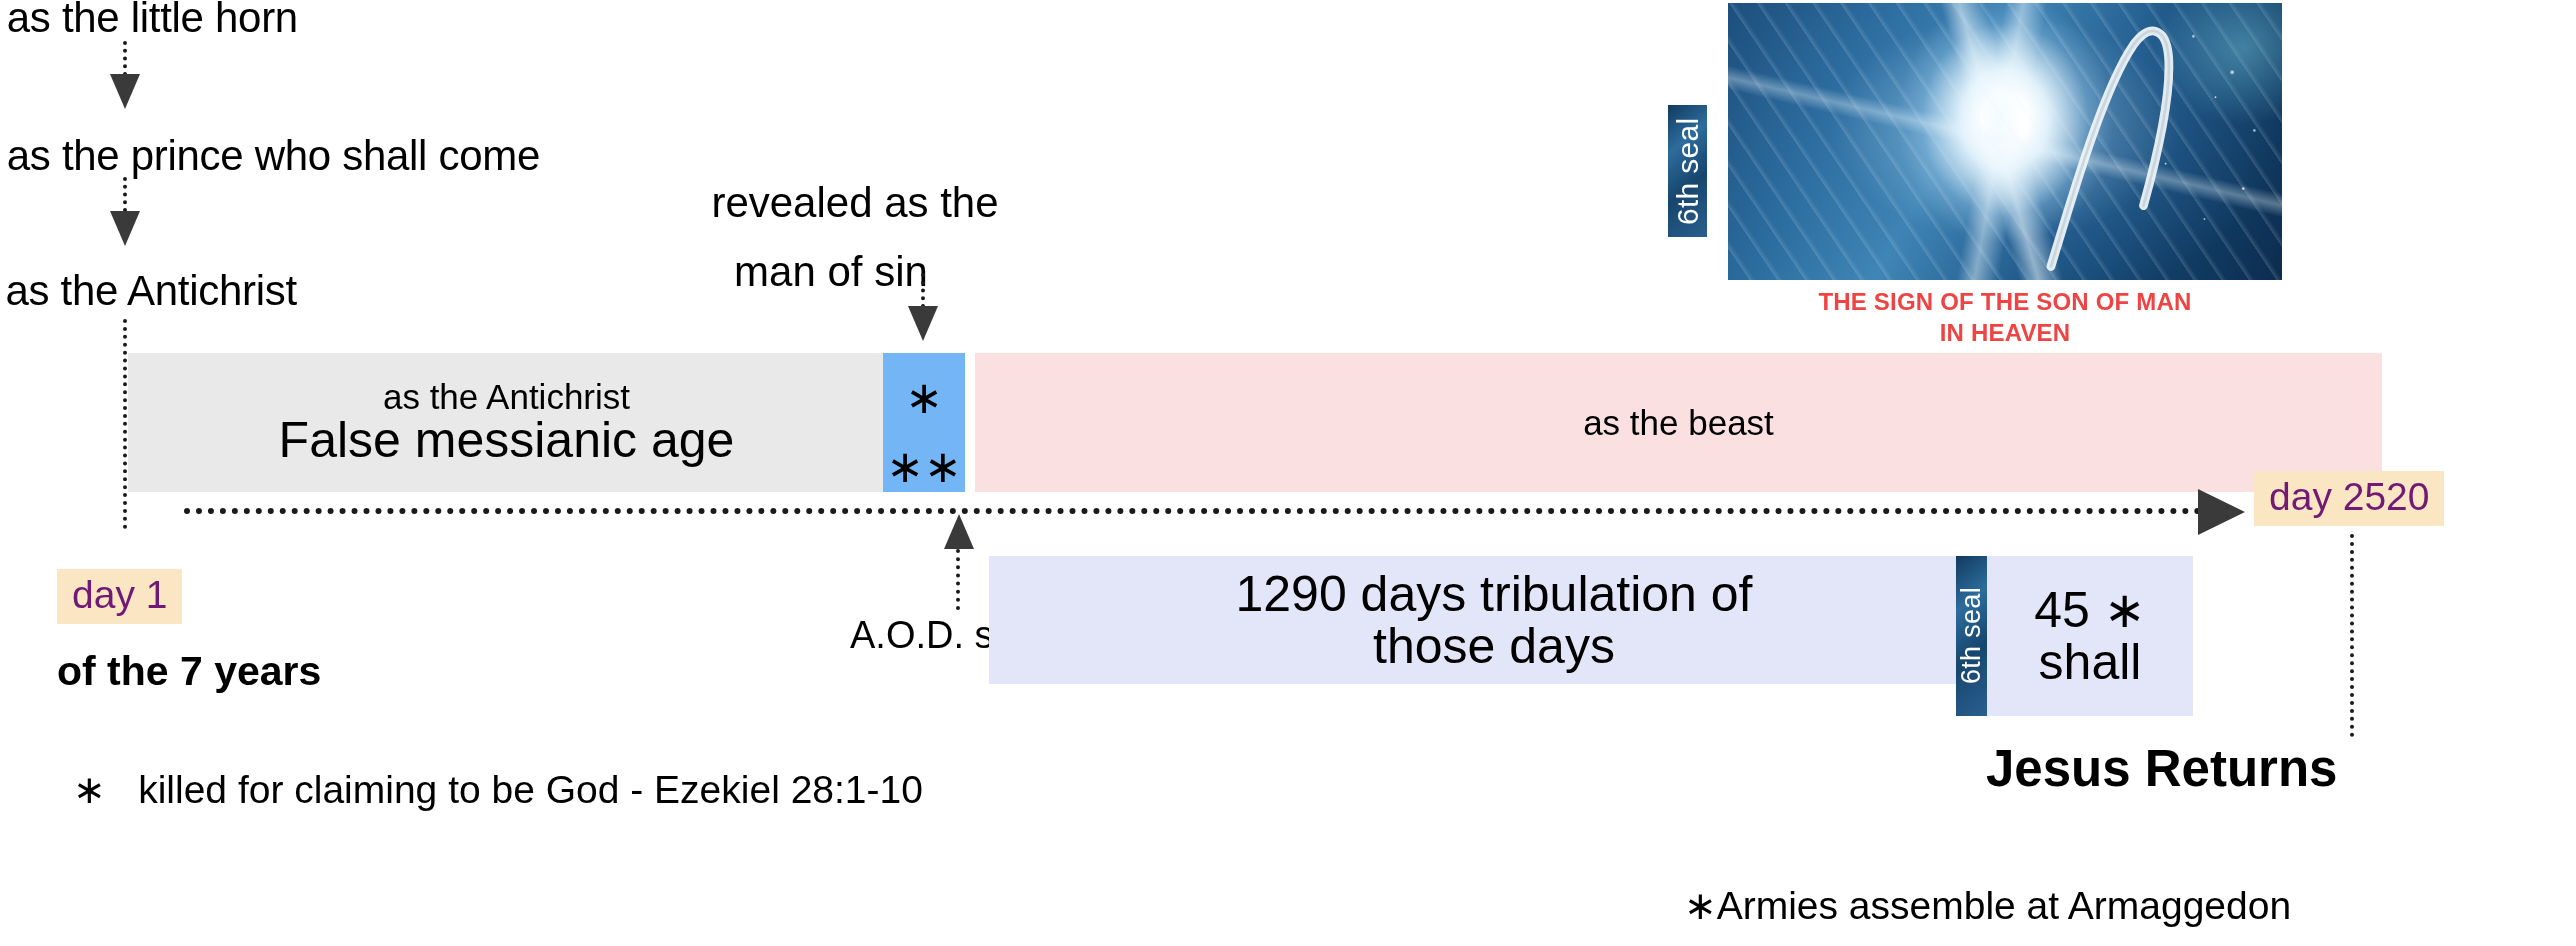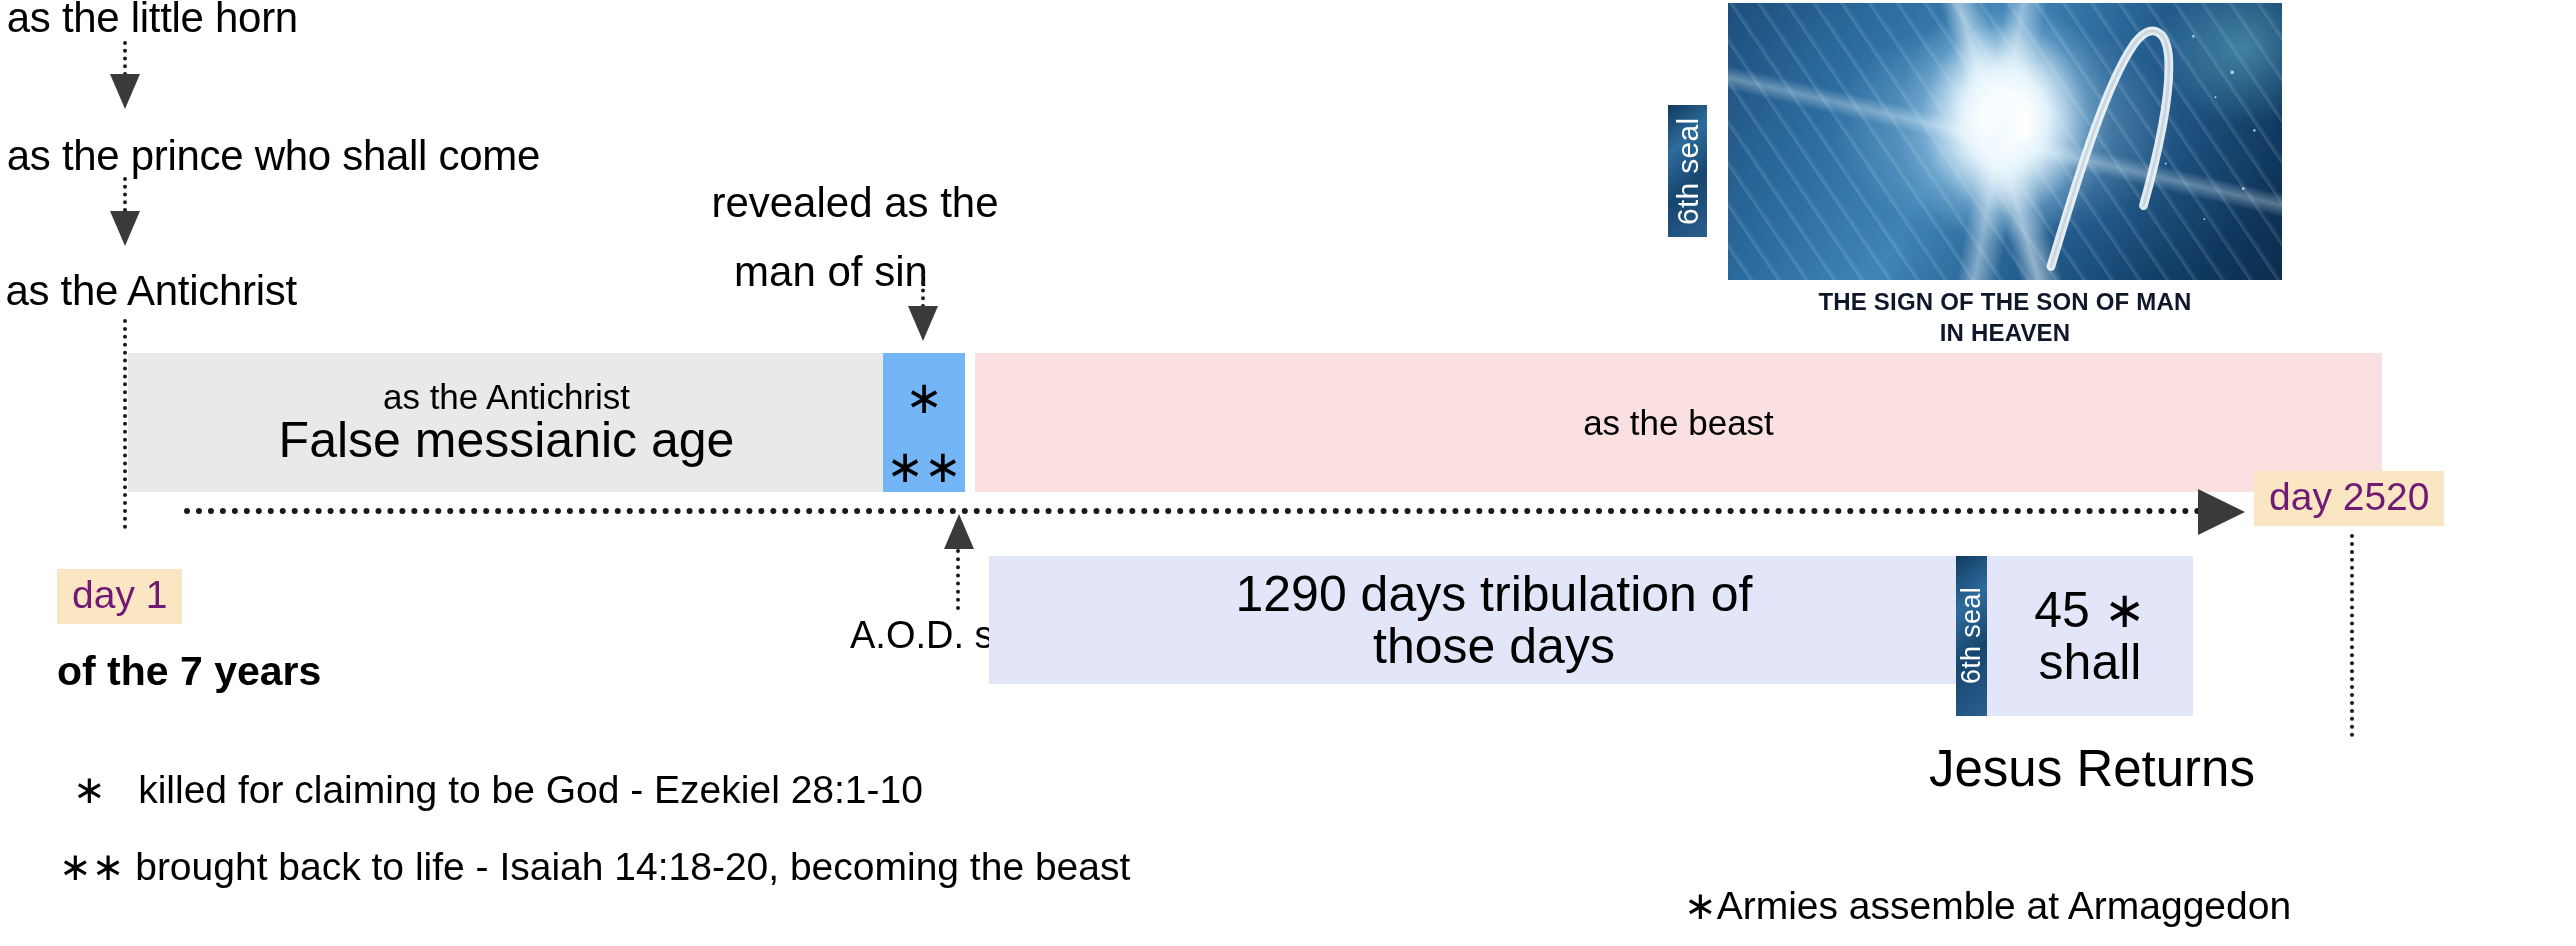--- a/index.html
+++ b/index.html
@@ -143,21 +143,21 @@
     background:
       linear-gradient(74deg, rgba(255,255,255,0) 46%, rgba(240,250,255,0.55) 49%, rgba(255,255,255,0) 53%),
       linear-gradient(100deg, rgba(255,255,255,0) 46%, rgba(240,250,255,0.45) 49%, rgba(255,255,255,0) 53%),
       linear-gradient(13deg, rgba(255,255,255,0) 47%, rgba(235,248,255,0.35) 50%, rgba(255,255,255,0) 53%);
   }
   .pic-caption {
     font-size: 24px;
     text-align: center;
     line-height: 1.28;
     font-weight: bold;
-    color: #0f172a;
+    color: #ef4444;
     letter-spacing: 0.2px;
   }
 
   
   .footnote { font-size: 39px; white-space: pre; }
   .bigtext  { font-size: 51px; white-space: pre; }
 </style>
 </head>
 <body>
 
@@ -246,22 +246,21 @@
     <span>6th seal</span>
   </div>
 
   <div class="abs bar bar-blue" style="left:1987px; top:556px; width:206px; height:160px;">
     <div class="bar-inner-center">
       <div class="bar-main">45 ∗</div>
       <div class="bar-main">shall</div>
     </div>
   </div>
 
-  <div class="abs bigtext" style="left:1929px; top:739px;">Jesus Returns</div>
+  <div class="abs bigtext" style="left:1986px; top:739px;font-weight:bold;">Jesus Returns</div>
 
   <div class="abs footnote" style="left:61px; top:767px;margin-left:12px;">∗   killed for claiming to be God - Ezekiel 28:1-10</div>
 
-  <div class="abs footnote" style="left:59px; top:844px;">∗∗ brought back to life - Isaiah 14:18-20, becoming the beast</div>
 
   <div class="abs footnote" style="left:1684px; top:883px;">∗Armies assemble at Armaggedon</div>
 
 </div>
 
 
 </body></html>

